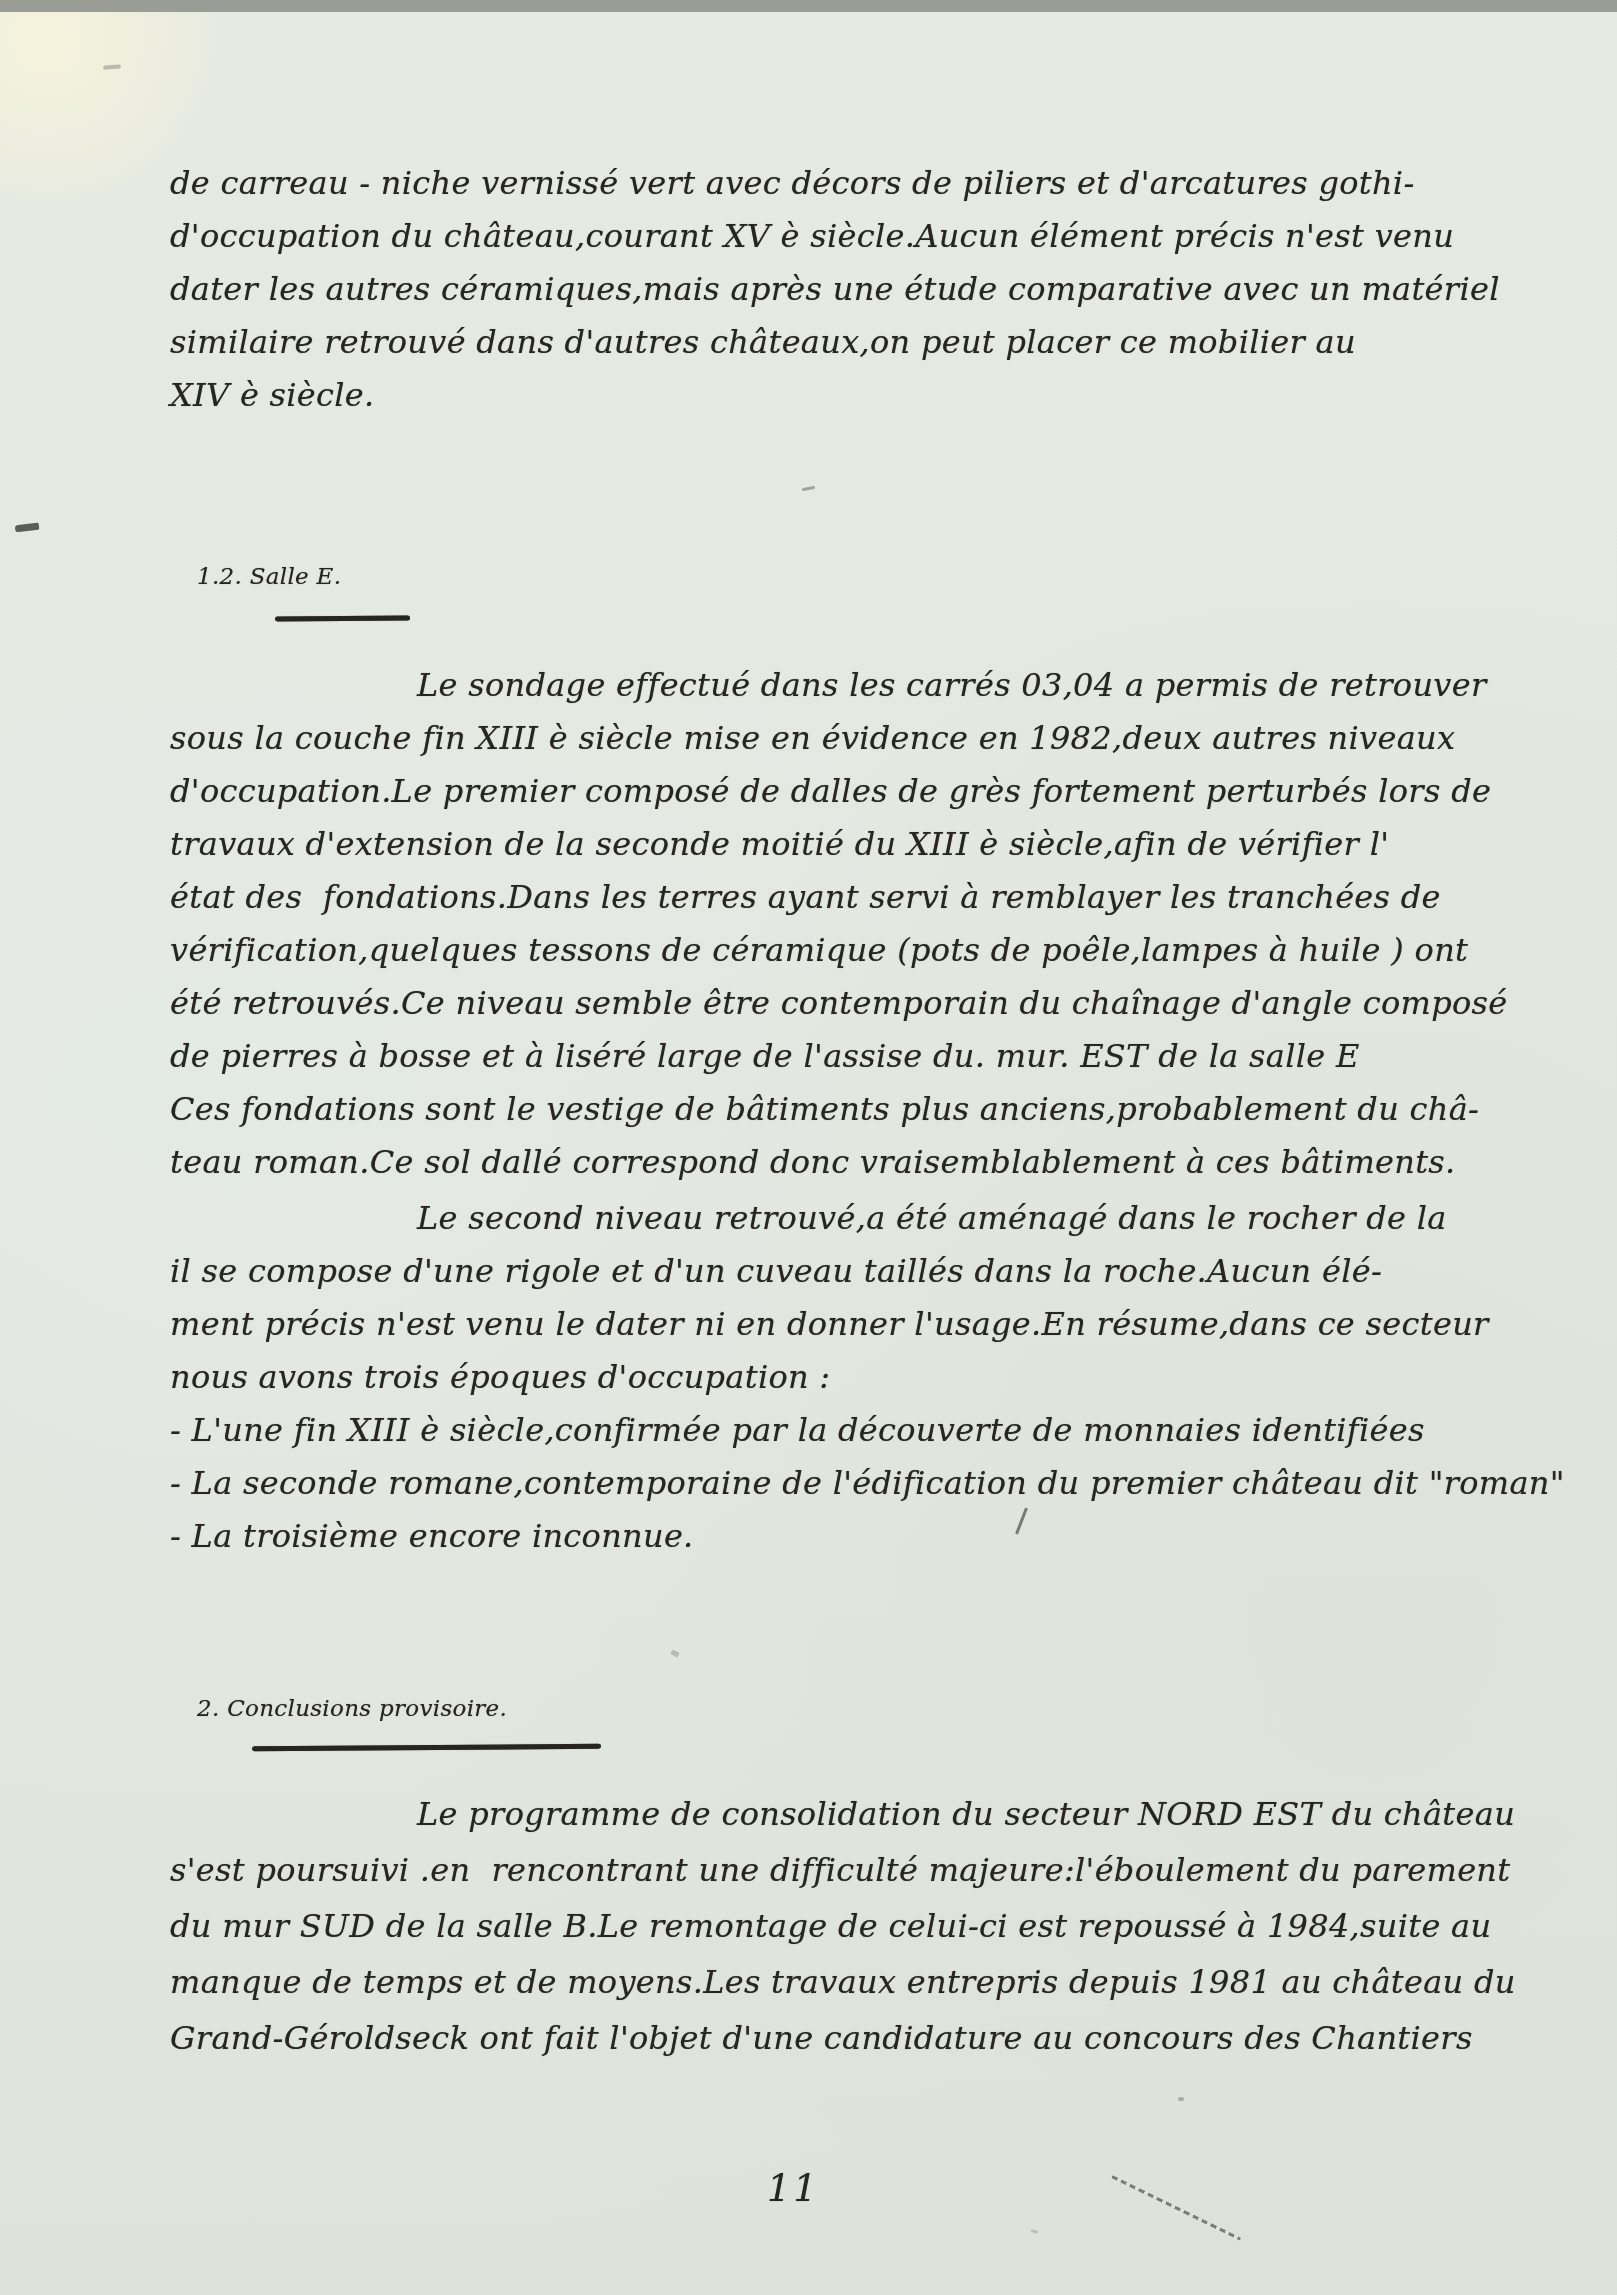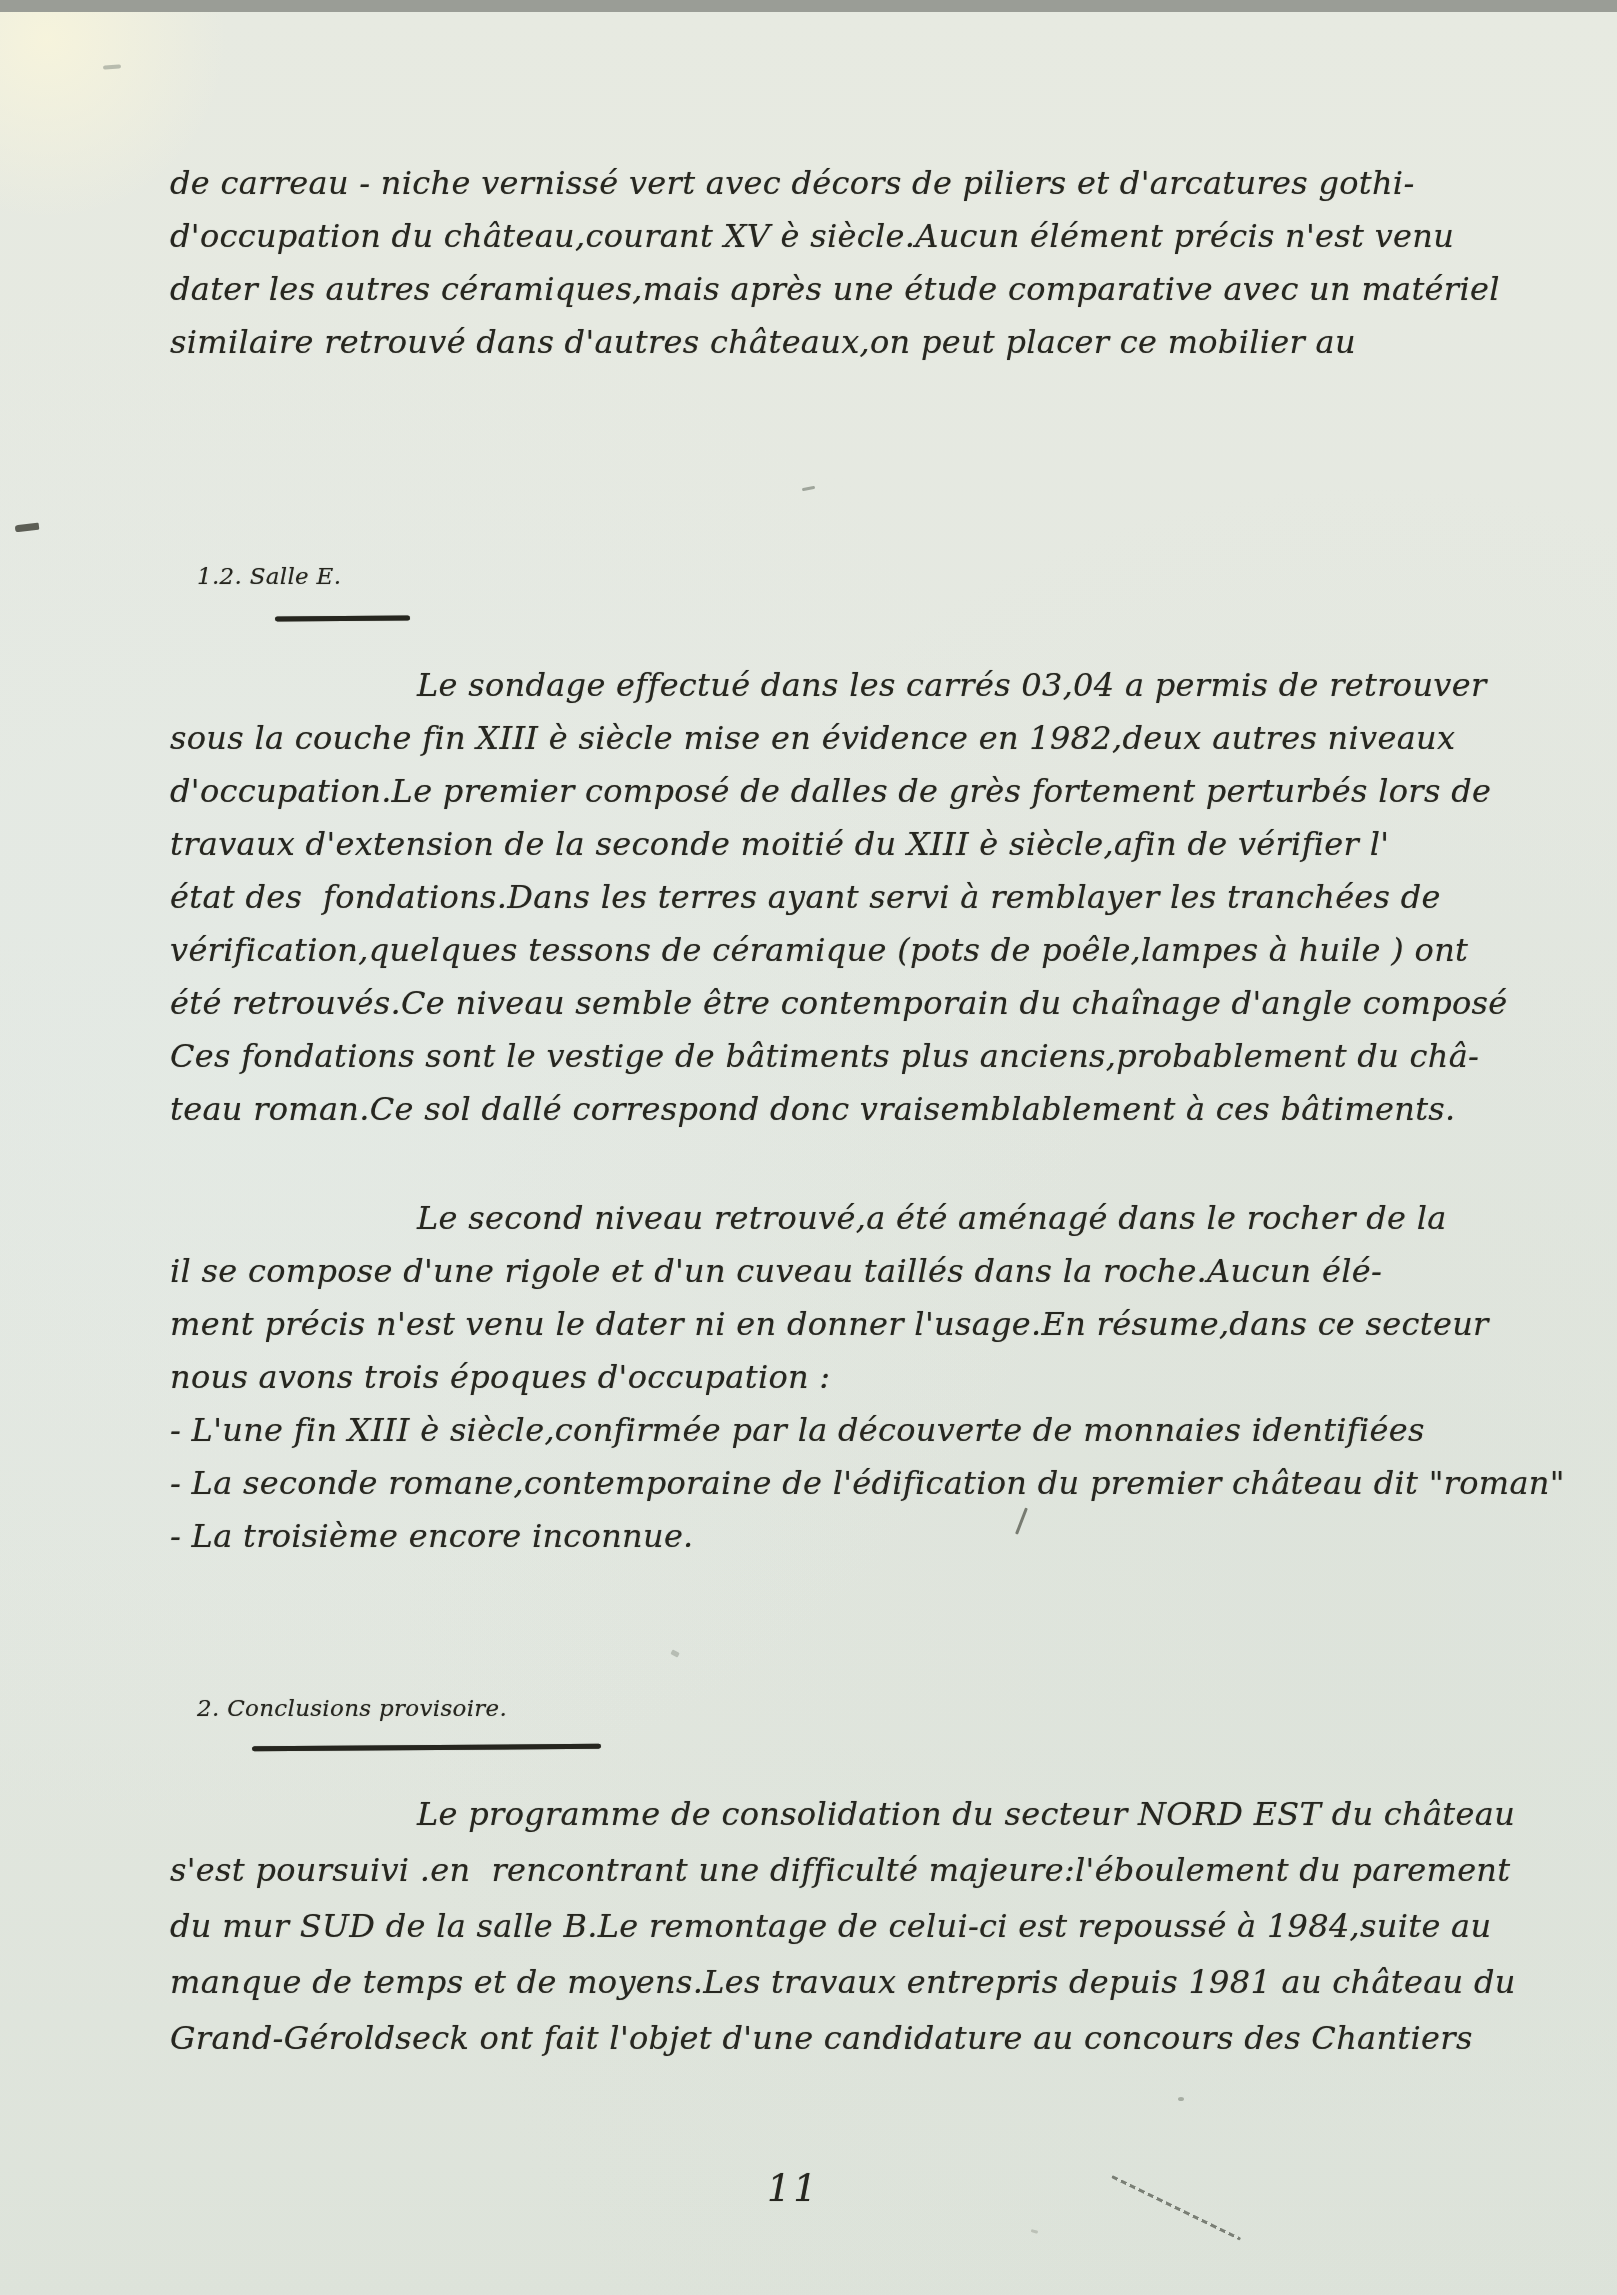--- a/index.html
+++ b/index.html
@@ -72,33 +72,35 @@
 </head>
 <body>
 
 <div class="page">
 
   <div class="para" style="top:145px;">
       <div class="line">de carreau - niche vernissé vert avec décors de piliers et d'arcatures gothi-</div>
       <div class="line">d'occupation du château,courant XV è siècle.Aucun élément précis n'est venu</div>
       <div class="line">dater les autres céramiques,mais après une étude comparative avec un matériel</div>
       <div class="line">similaire retrouvé dans d'autres châteaux,on peut placer ce mobilier au</div>
+      <div class="line">XIV è siècle.</div>
     </div>
 
   <div class="heading" style="top:538px;">1.2. Salle E.</div>
   <div class="rule" id="rule-1"></div>
 
   <div class="para indent-first" style="top:647px;">
       <div class="line">Le sondage effectué dans les carrés 03,04 a permis de retrouver</div>
       <div class="line">sous la couche fin XIII è siècle mise en évidence en 1982,deux autres niveaux</div>
       <div class="line">d'occupation.Le premier composé de dalles de grès fortement perturbés lors de</div>
       <div class="line">travaux d'extension de la seconde moitié du XIII è siècle,afin de vérifier l'</div>
       <div class="line">état des  fondations.Dans les terres ayant servi à remblayer les tranchées de</div>
       <div class="line">vérification,quelques tessons de céramique (pots de poêle,lampes à huile ) ont</div>
       <div class="line">été retrouvés.Ce niveau semble être contemporain du chaînage d'angle composé</div>
+      <div class="line">de pierres à bosse et à liséré large de l'assise du. mur. EST de la salle E</div>
       <div class="line">Ces fondations sont le vestige de bâtiments plus anciens,probablement du châ-</div>
       <div class="line">teau roman.Ce sol dallé correspond donc vraisemblablement à ces bâtiments.</div>
     </div>
 
   <div class="para indent-first" style="top:1180px;">
       <div class="line">Le second niveau retrouvé,a été aménagé dans le rocher de la</div>
       <div class="line">il se compose d'une rigole et d'un cuveau taillés dans la roche.Aucun élé-</div>
       <div class="line">ment précis n'est venu le dater ni en donner l'usage.En résume,dans ce secteur</div>
       <div class="line">nous avons trois époques d'occupation :</div>
       <div class="line">- L'une fin XIII è siècle,confirmée par la découverte de monnaies identifiées</div>

